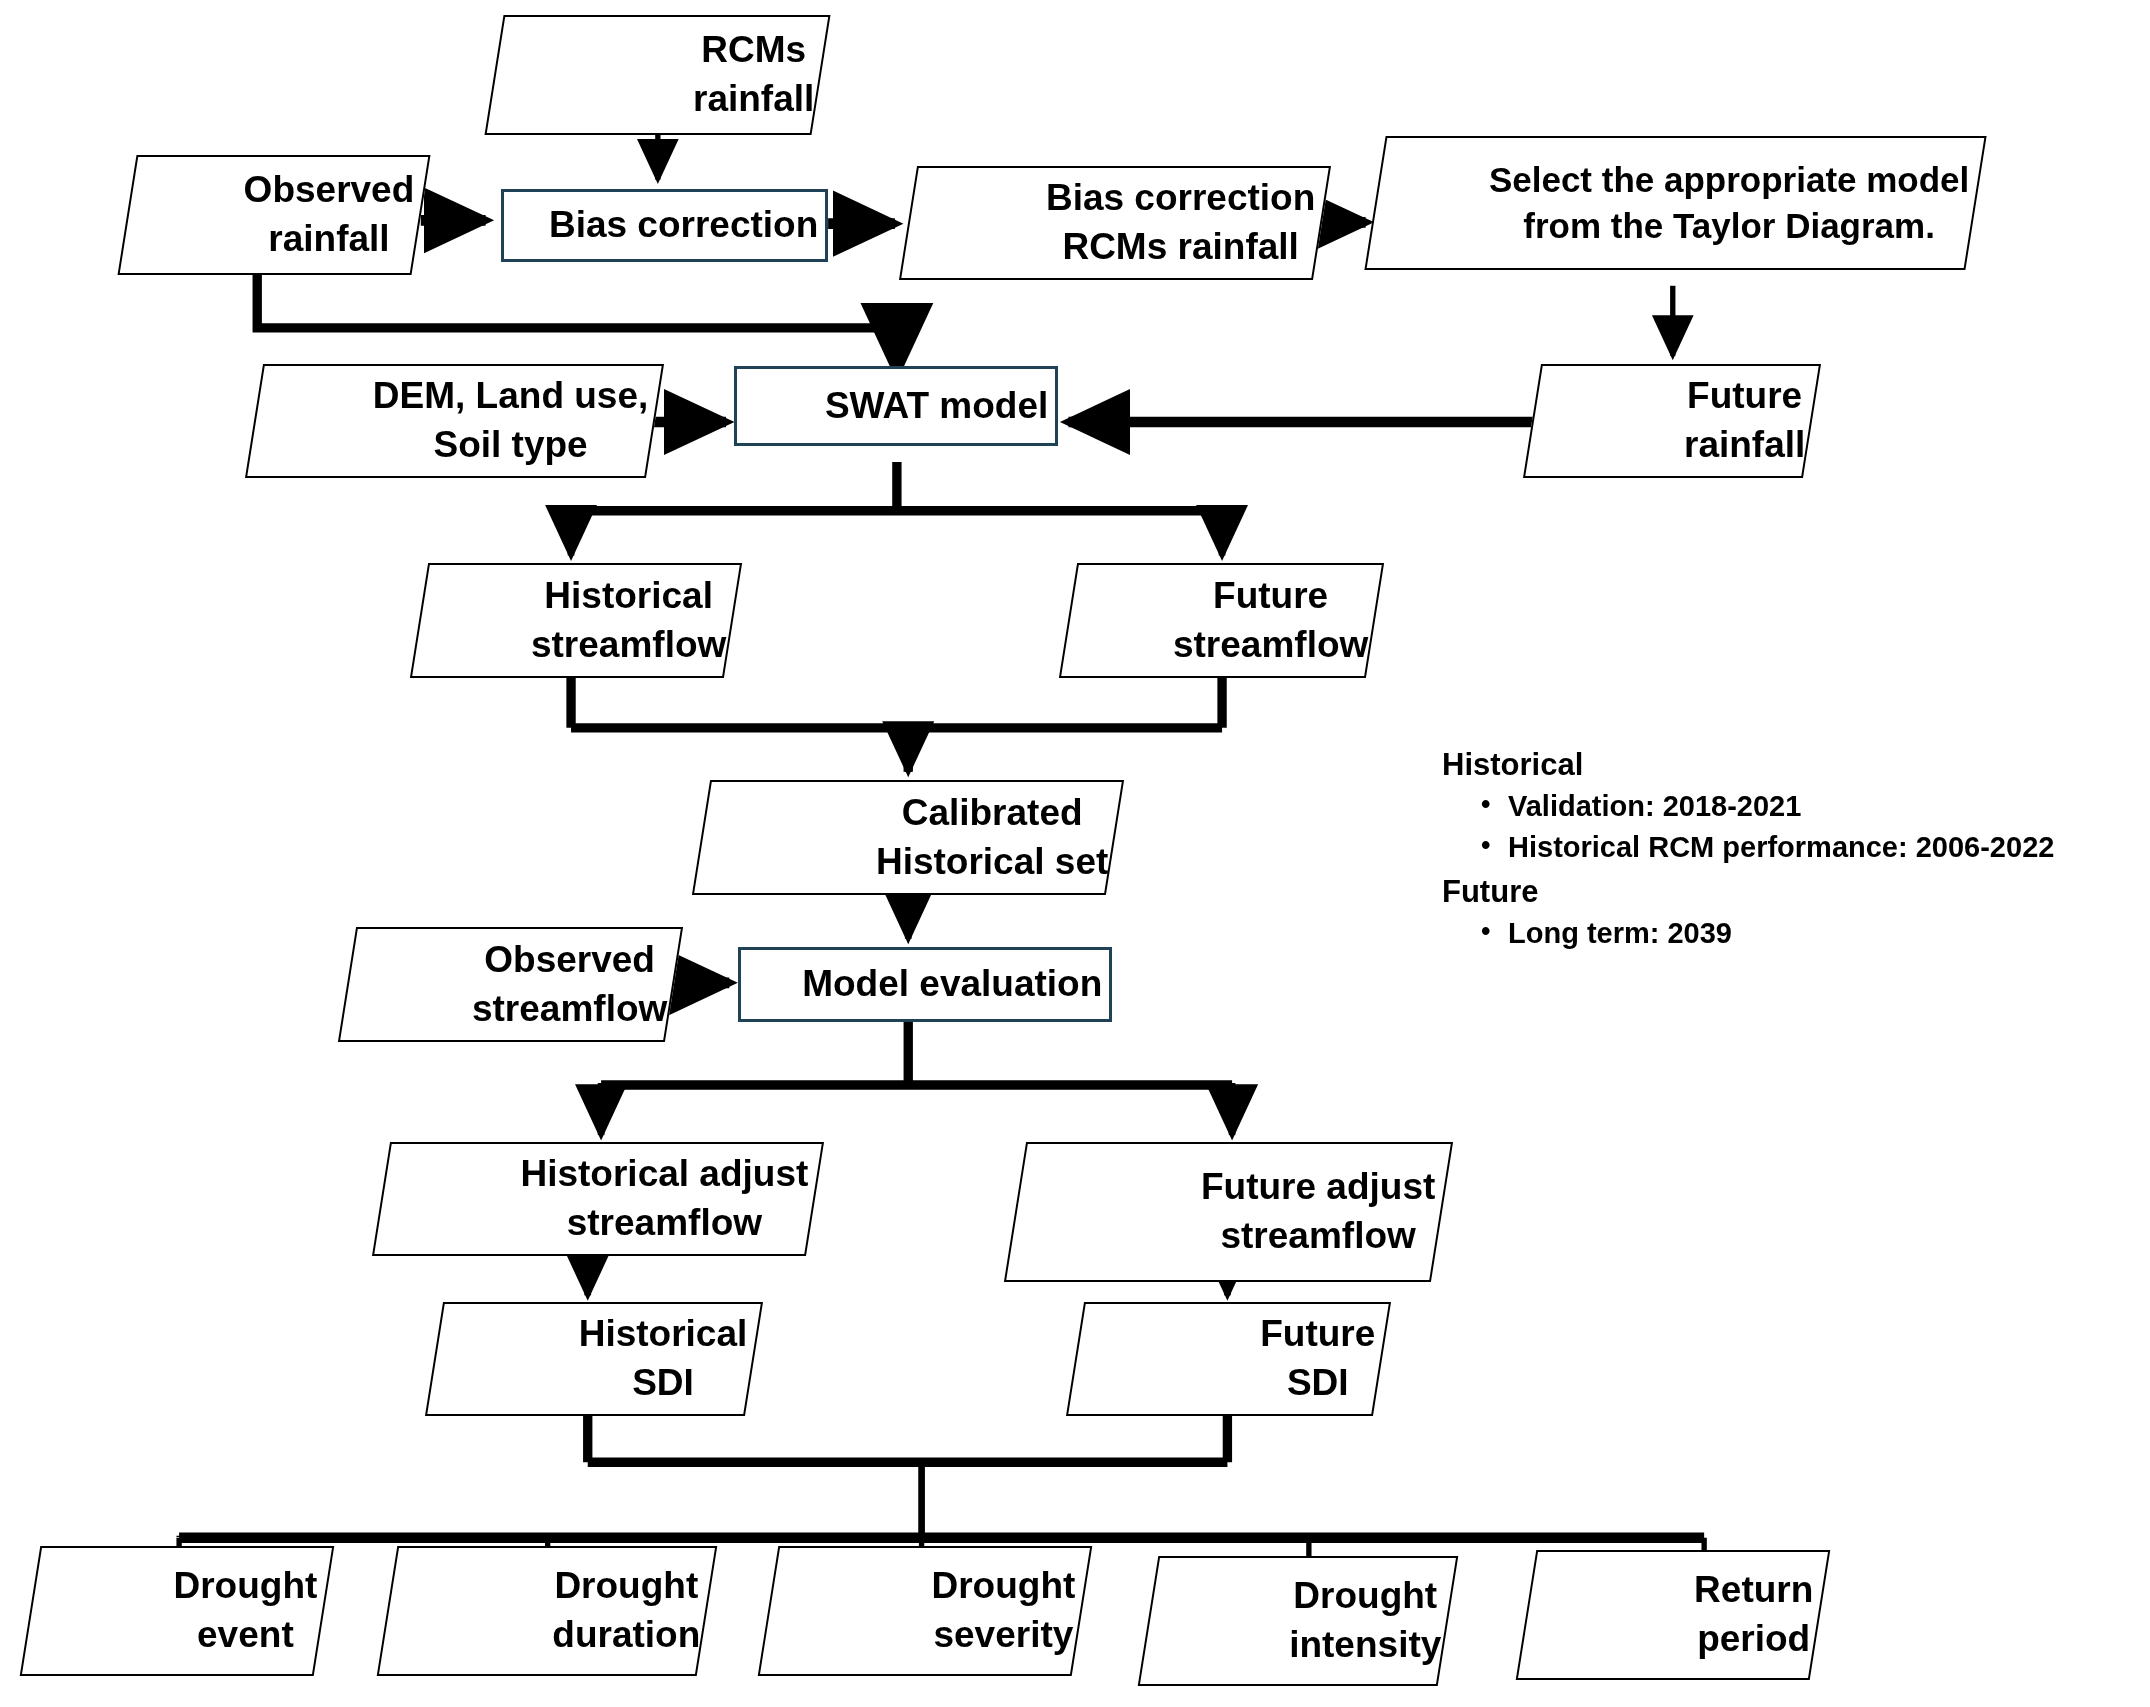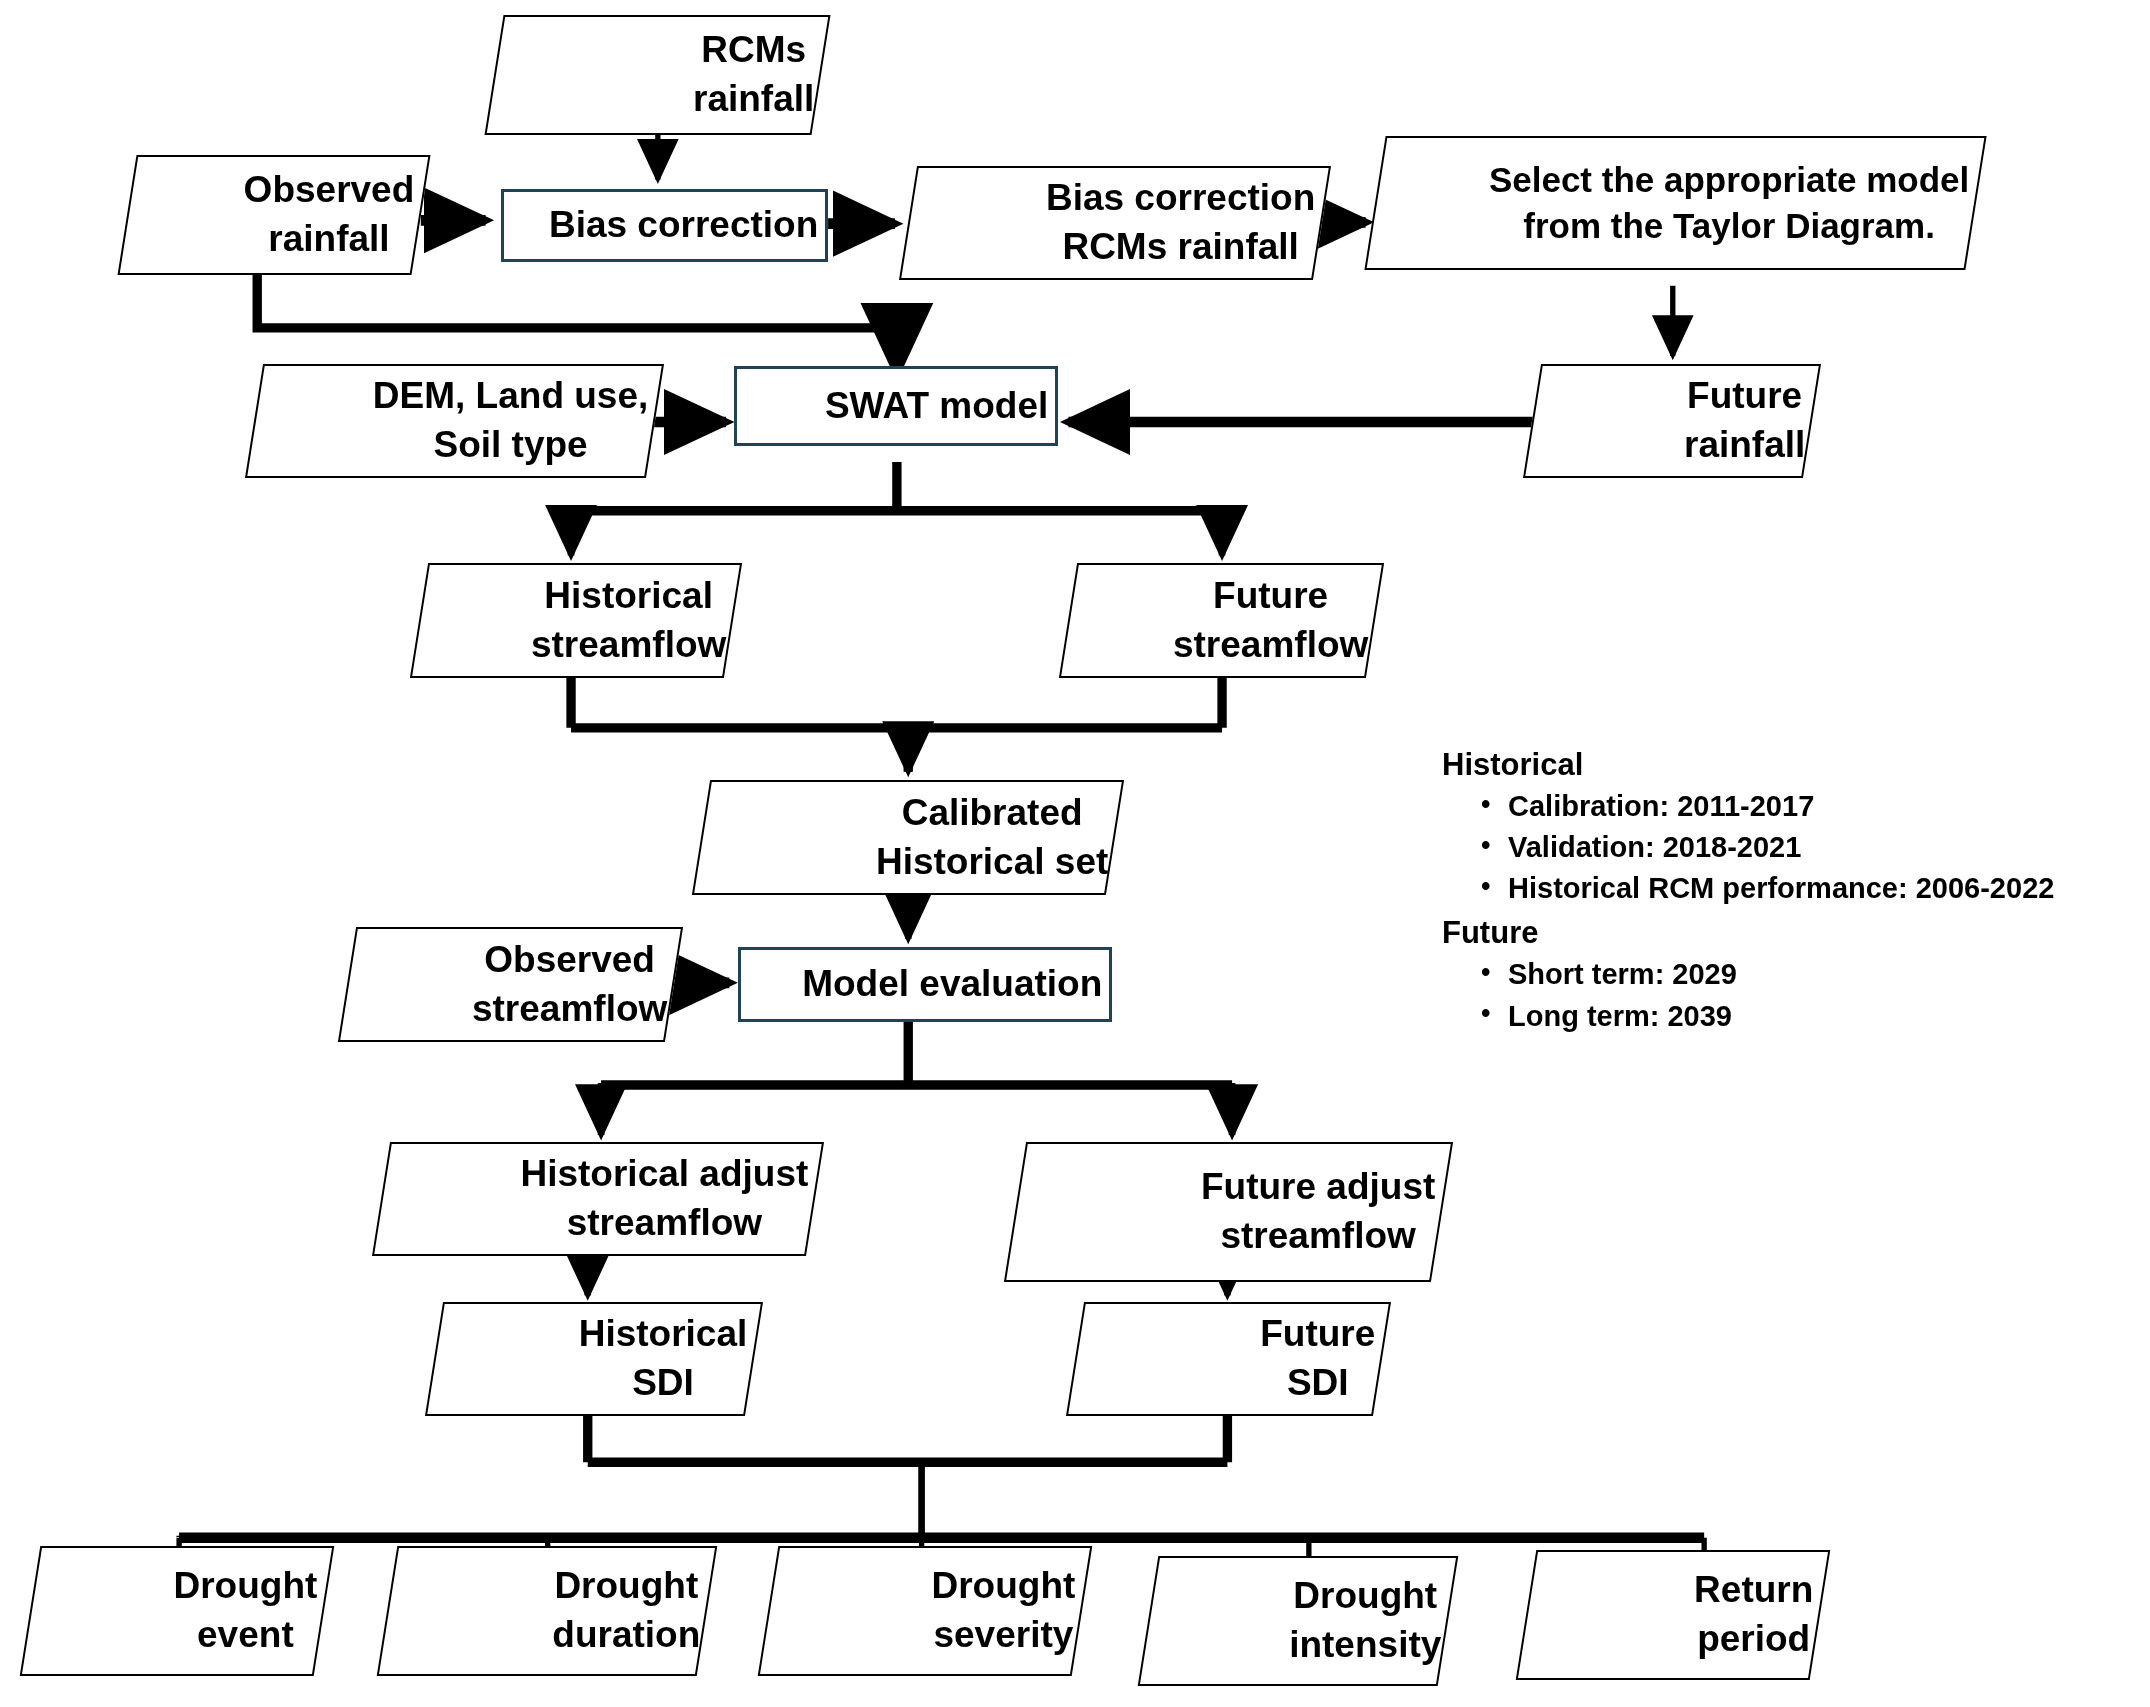--- a/index.html
+++ b/index.html
@@ -259,25 +259,23 @@
       <div class="node para" style="left: 1526px; top: 1550px; width: 294px; height: 130px; font-size: 37px;">
         <div class="shape"></div>
         <div class="label">Return
 period</div>
       </div>
     </div>
 
   <div id="legend" style="left: 1442px; top: 748px;">
       <div class="lg-head">Historical</div>
       <ul>
-        <li>Calibration: 2011-2017</li>
         <li>Validation: 2018-2021</li>
         <li>Historical RCM performance: 2006-2022</li>
       </ul>
       <div class="lg-head">Future</div>
       <ul>
-        <li>Short term: 2029</li>
         <li>Long term: 2039</li>
       </ul>
     </div>
 
 </div>
 
 
 </body></html>

